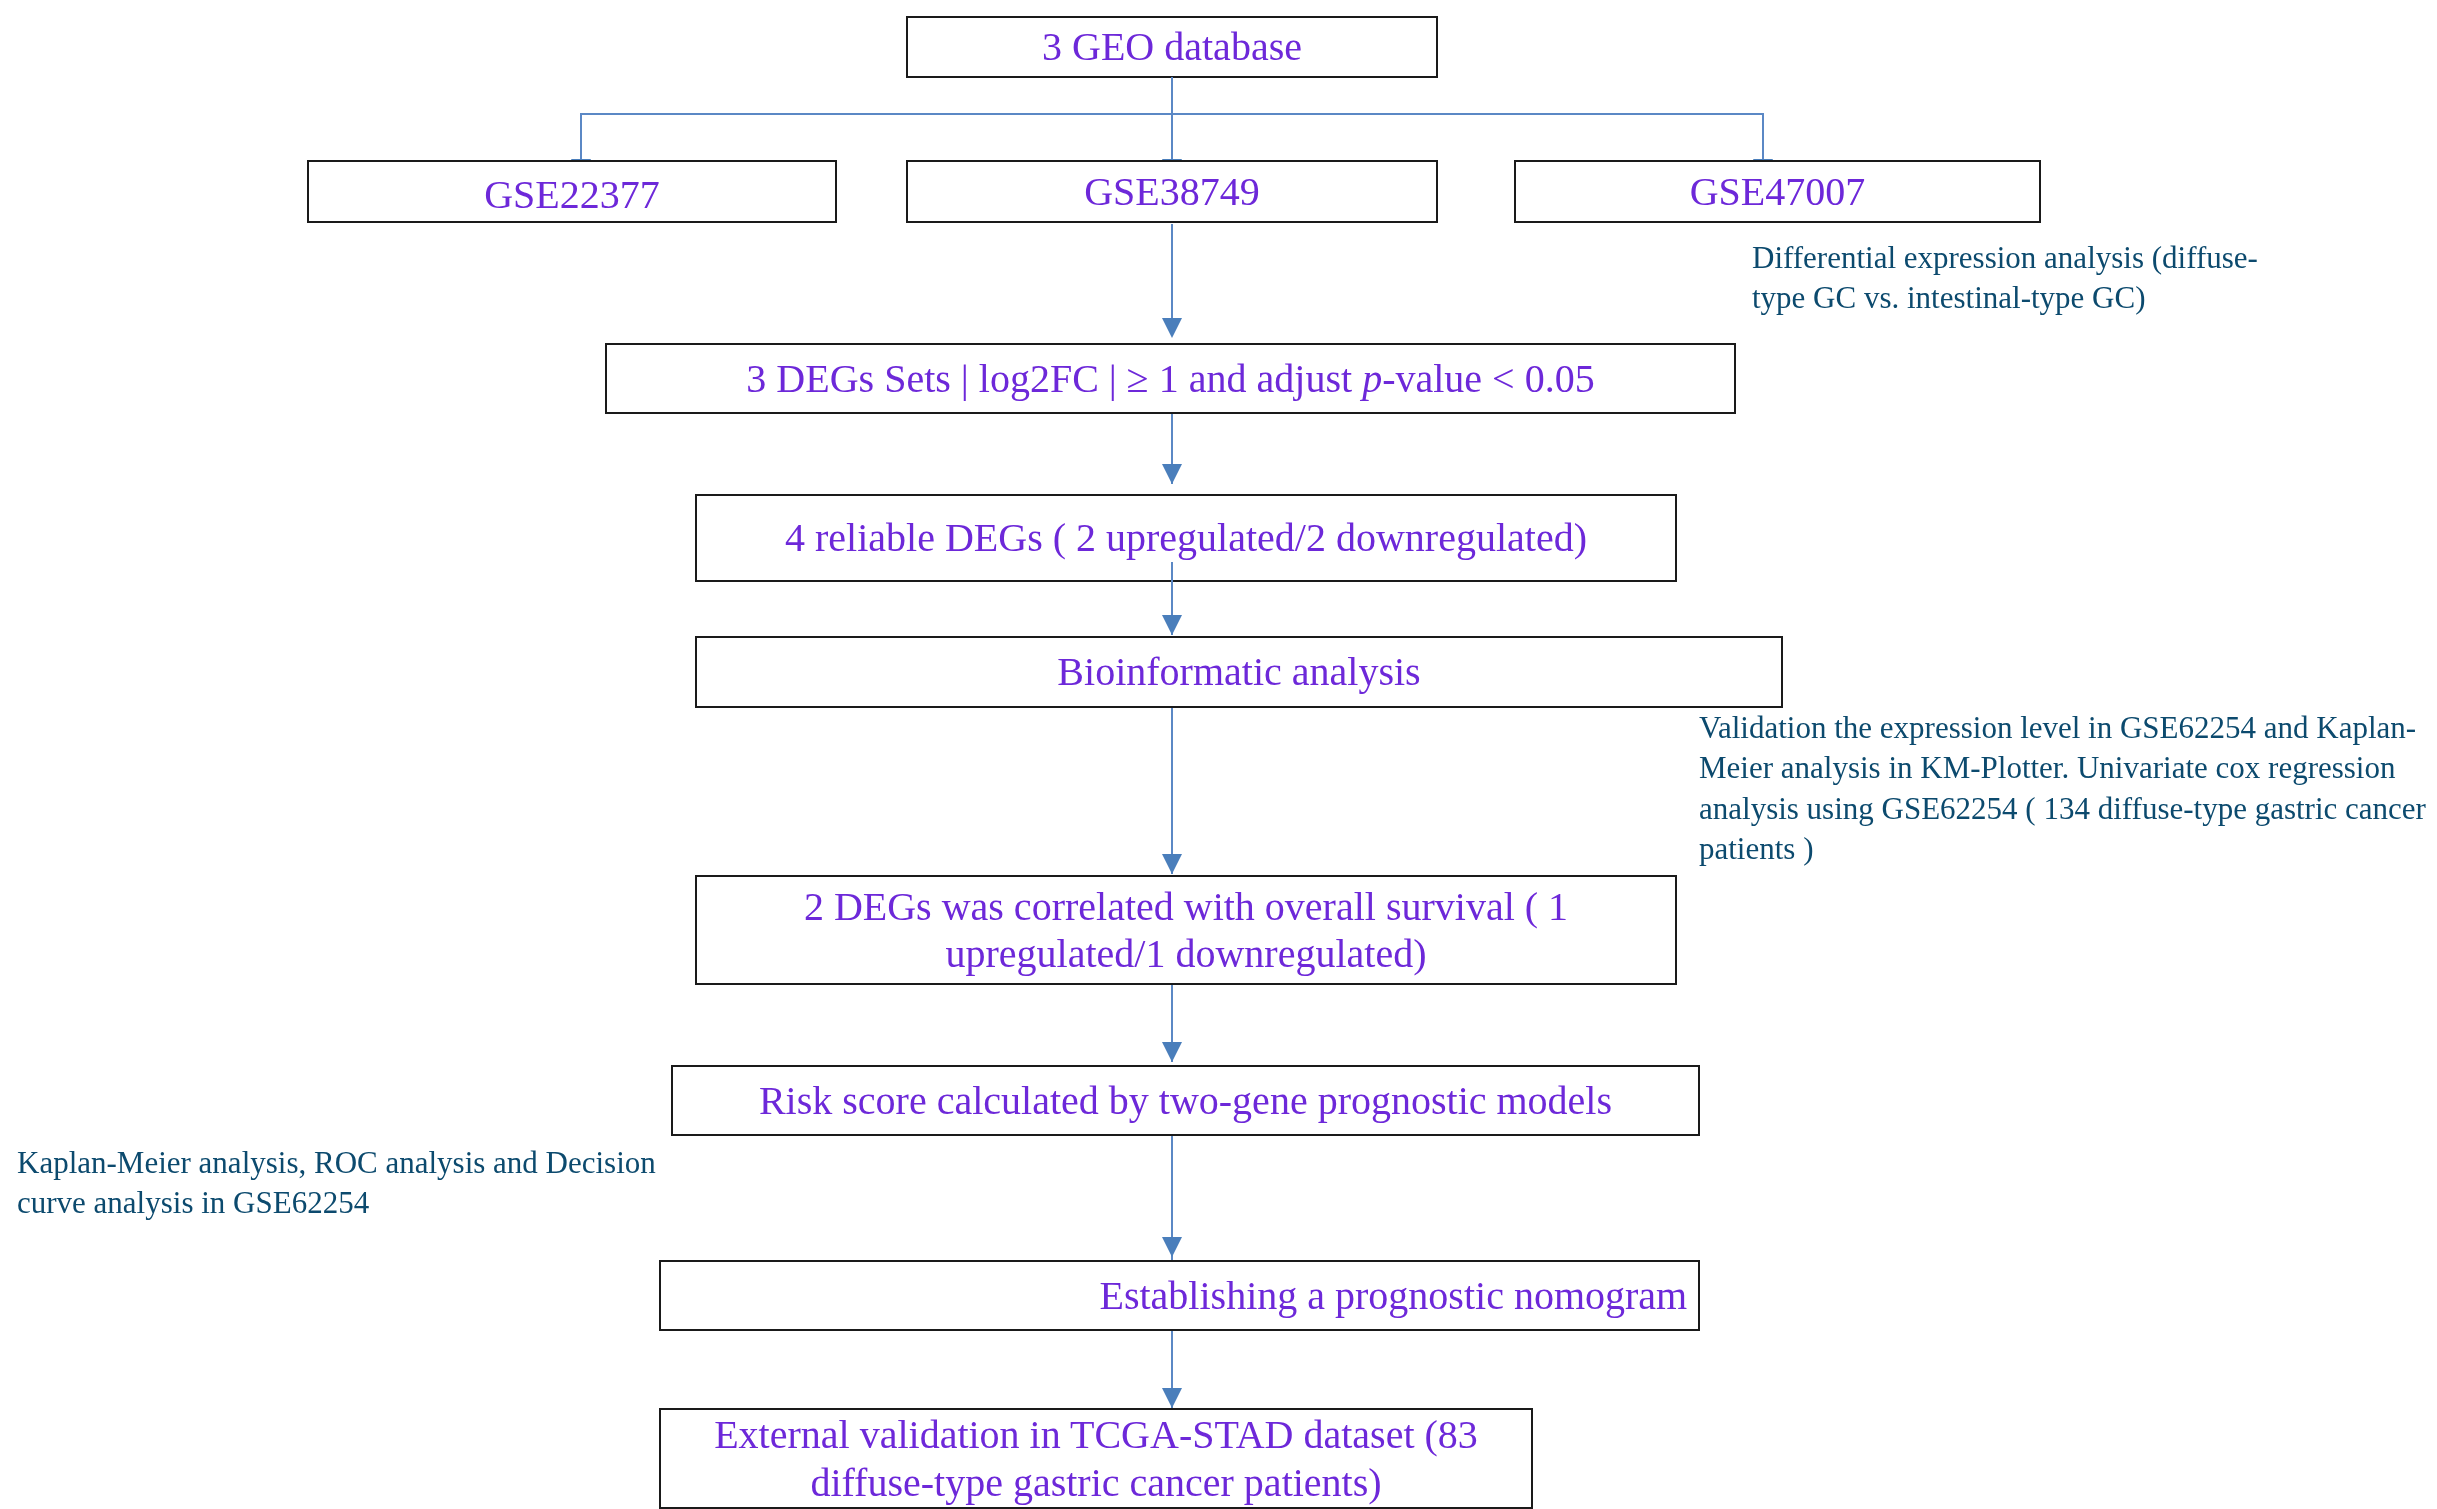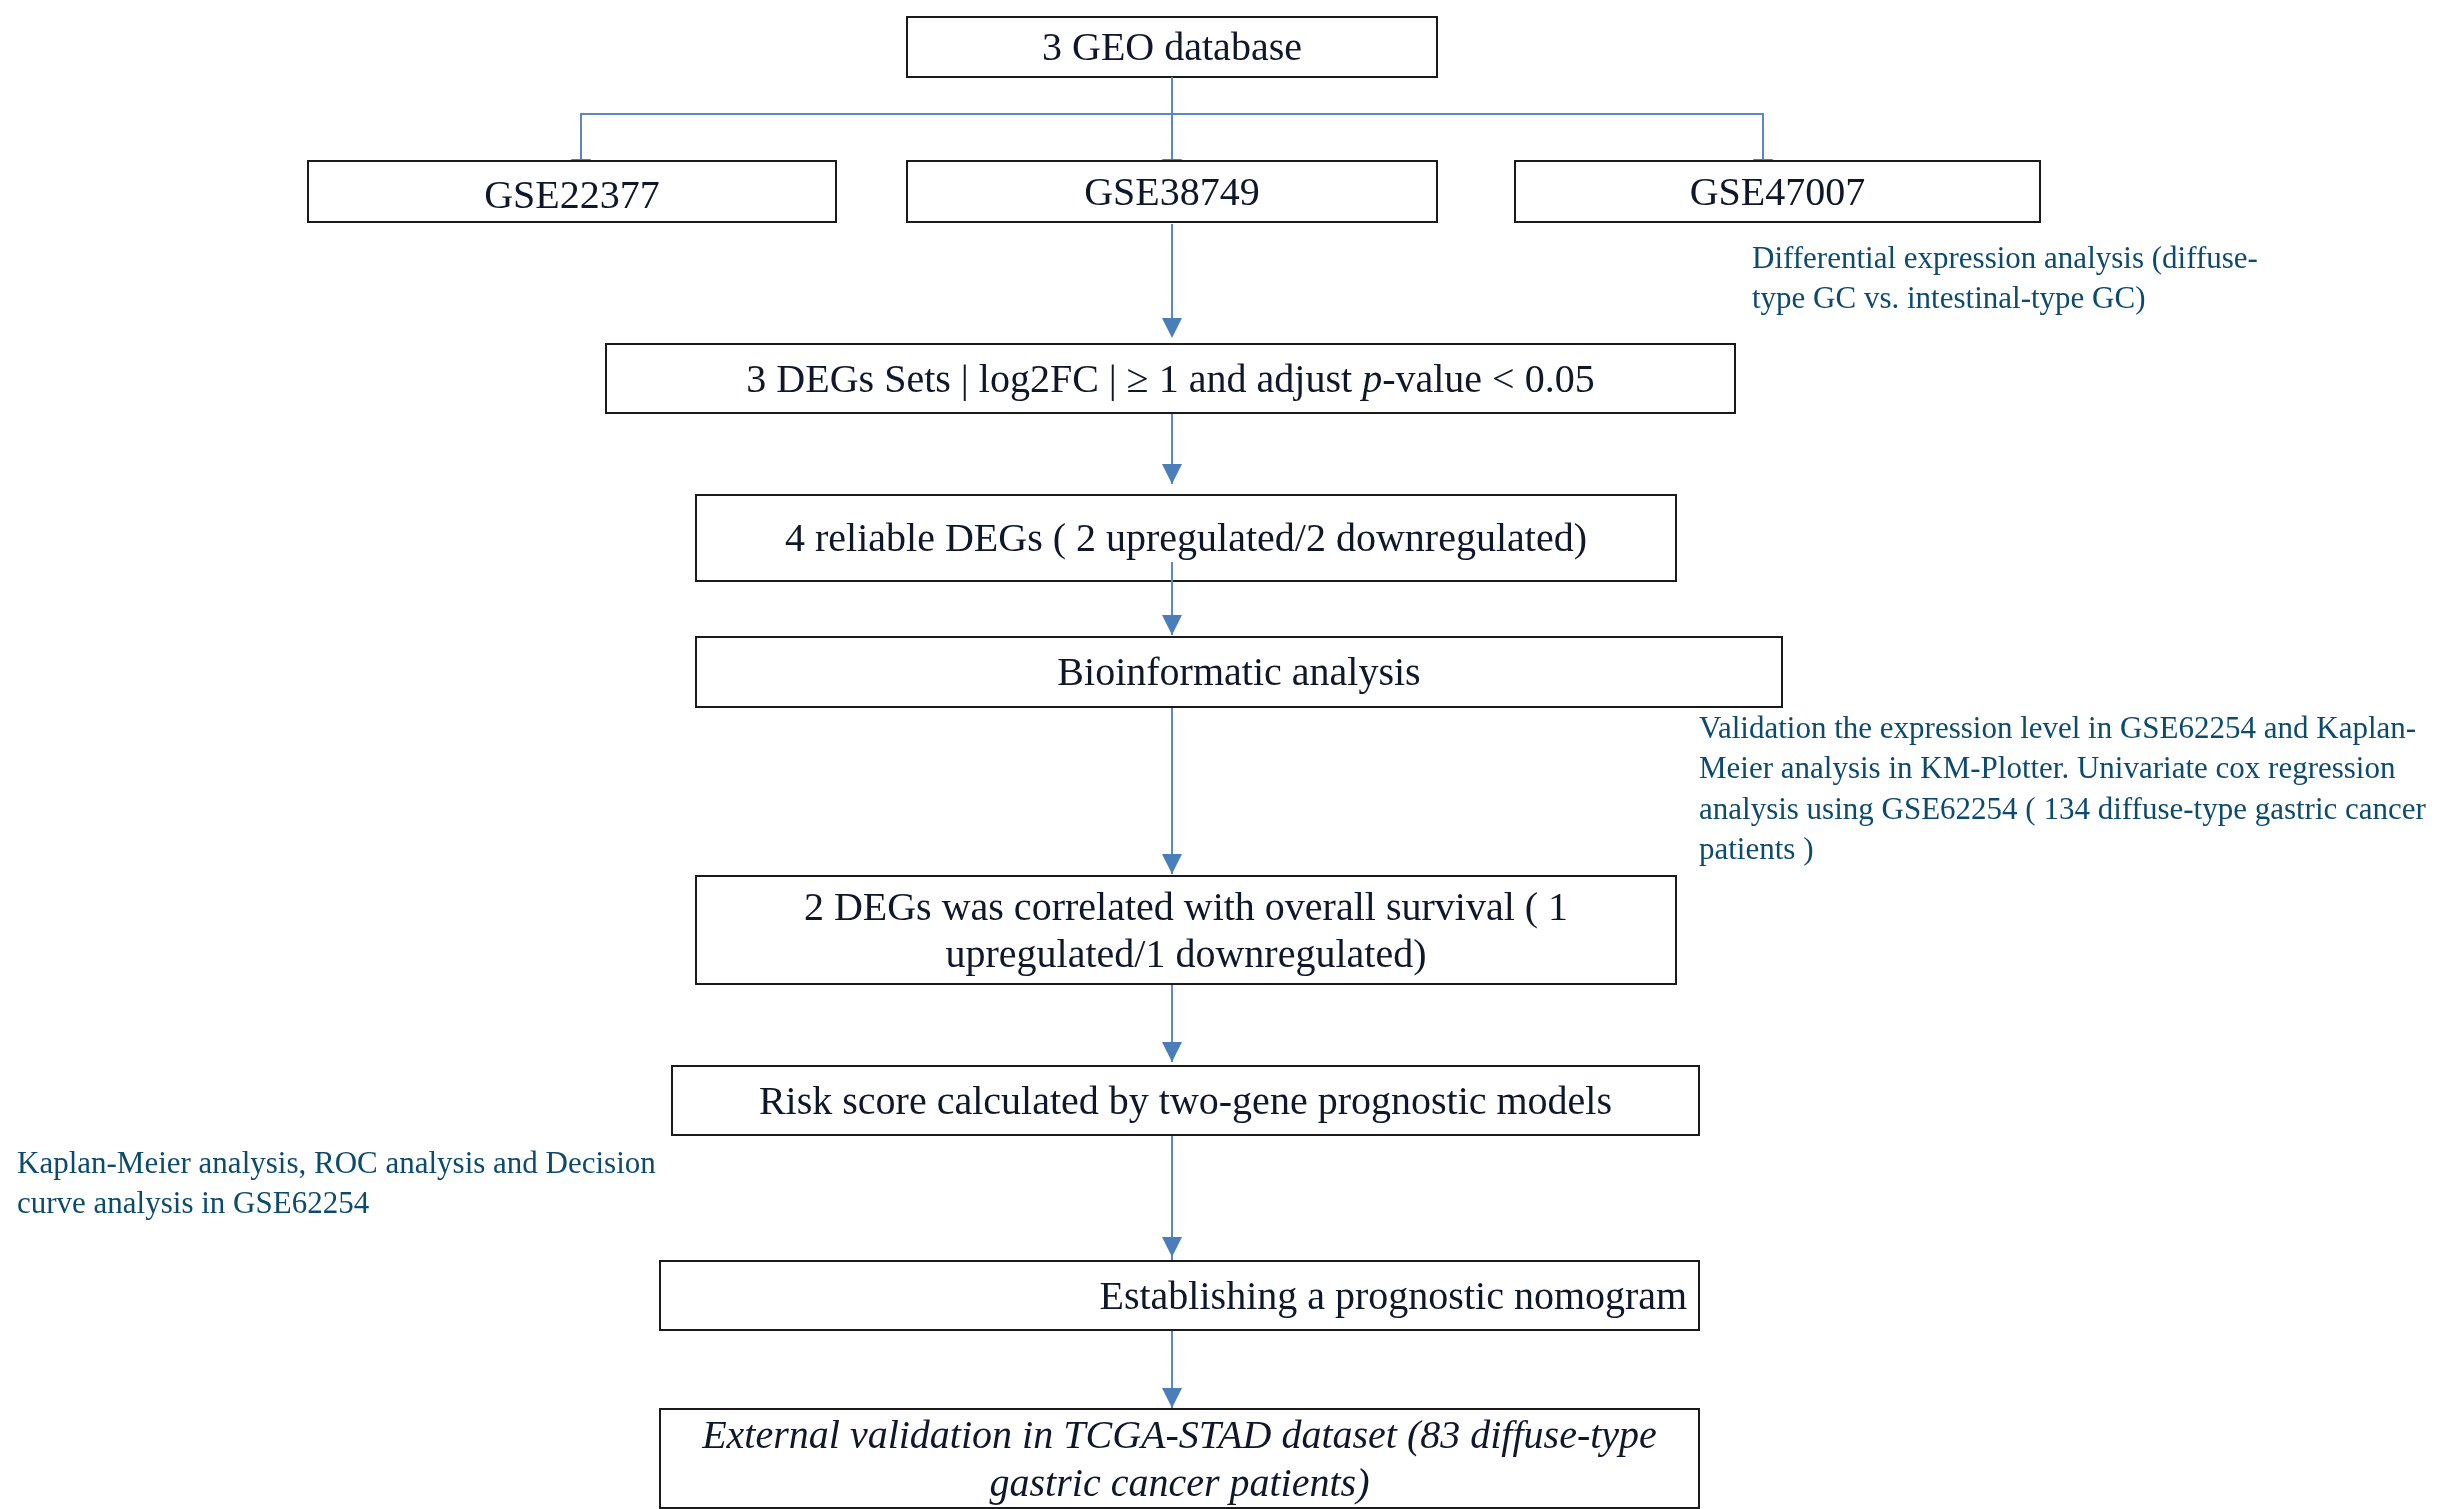--- a/index.html
+++ b/index.html
@@ -24,21 +24,21 @@
     position: absolute;
     box-sizing: border-box;
     background: #ffffff;
     border: 2.3px solid #1a1a1a;
     display: flex;
     align-items: center;
     justify-content: center;
     text-align: center;
     line-height: 1.18;
     padding: 3.1px 10.8px;
-    color: #0f172a;
+    color: #6d28d9;
   }
   .box .txt {
     display: block;
     width: 100%;
   }
 
   
   .note {
     position: absolute;
     color: #0c4a6e;
@@ -150,18 +150,18 @@
   <div class="vline" style="left:1171px; top:1136px; height:124px;"></div>
   <div class="arrowhead" style="left:1162px; top:1237px;"></div>
 
   <div class="box" style="left:659px; top:1260px; width:1041px; height:71px; font-size:40px;text-align:right;">
     <span class="txt">Establishing a prognostic nomogram</span>
   </div>
 
   <div class="vline" style="left:1171px; top:1331px; height:77px;"></div>
   <div class="arrowhead" style="left:1162px; top:1388px;"></div>
 
-  <div class="box" style="left:659px; top:1408px; width:1041px; height:101px; font-size:40px;font-style:italic;">
+  <div class="box" style="left:659px; top:1408px; width:874px; height:101px; font-size:40px;">
     <span class="txt">External validation in TCGA-STAD dataset (83 diffuse-type gastric cancer patients)</span>
   </div>
 
 </div>
 
 
 </body></html>

